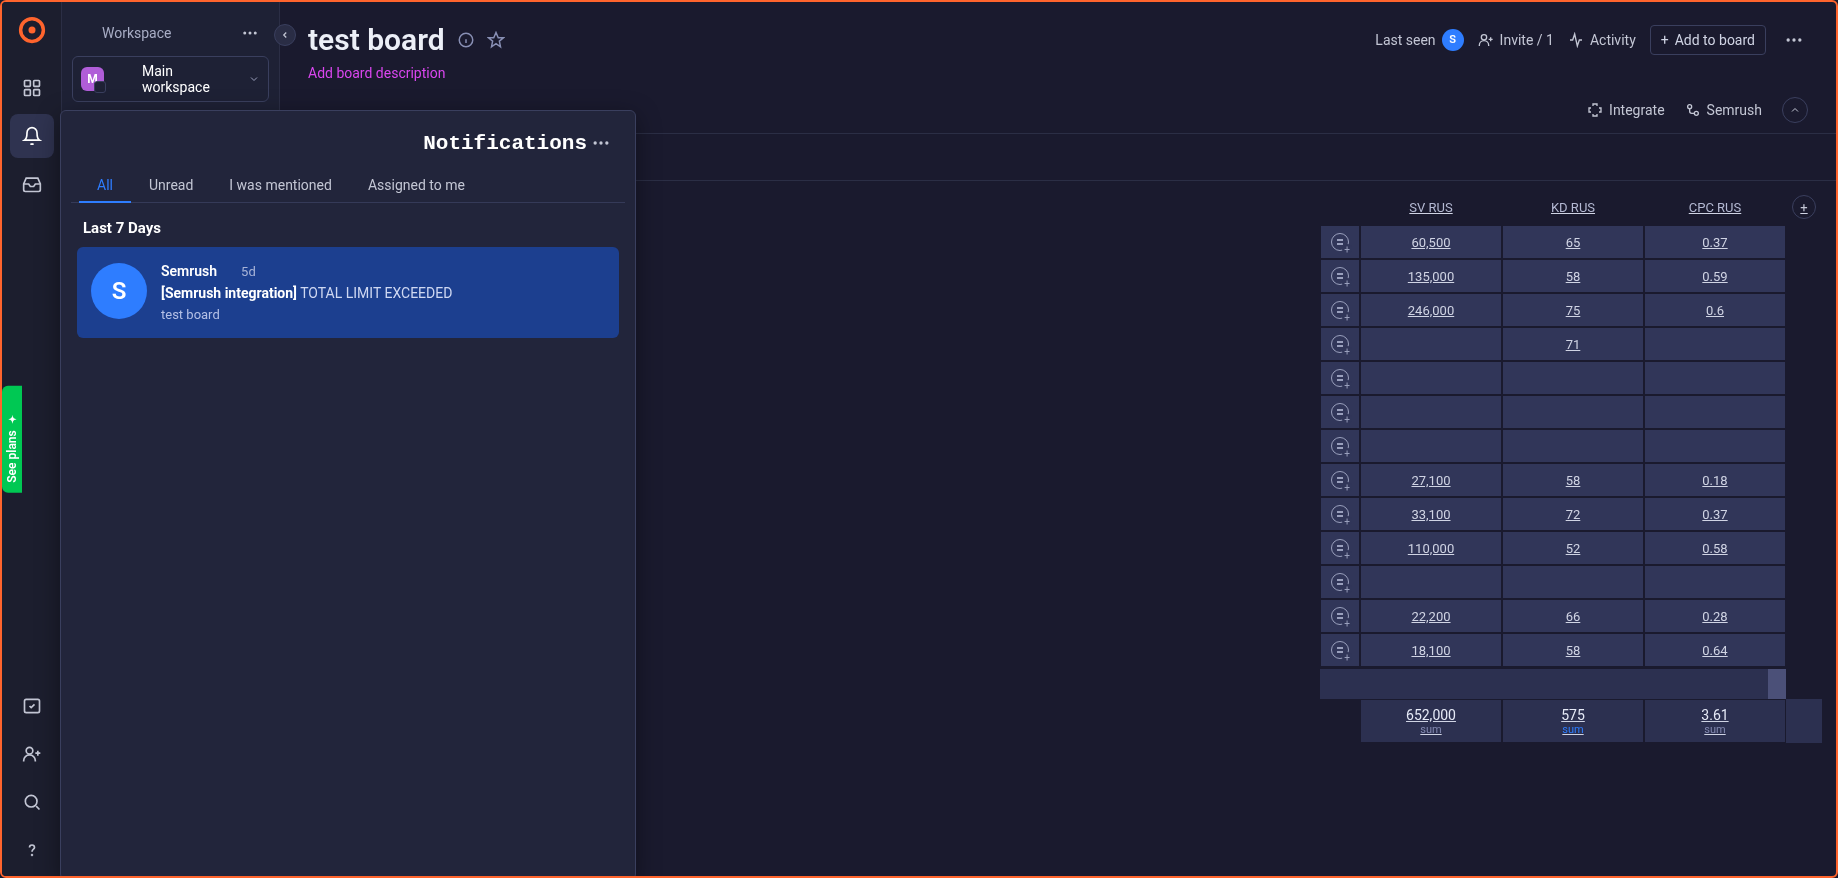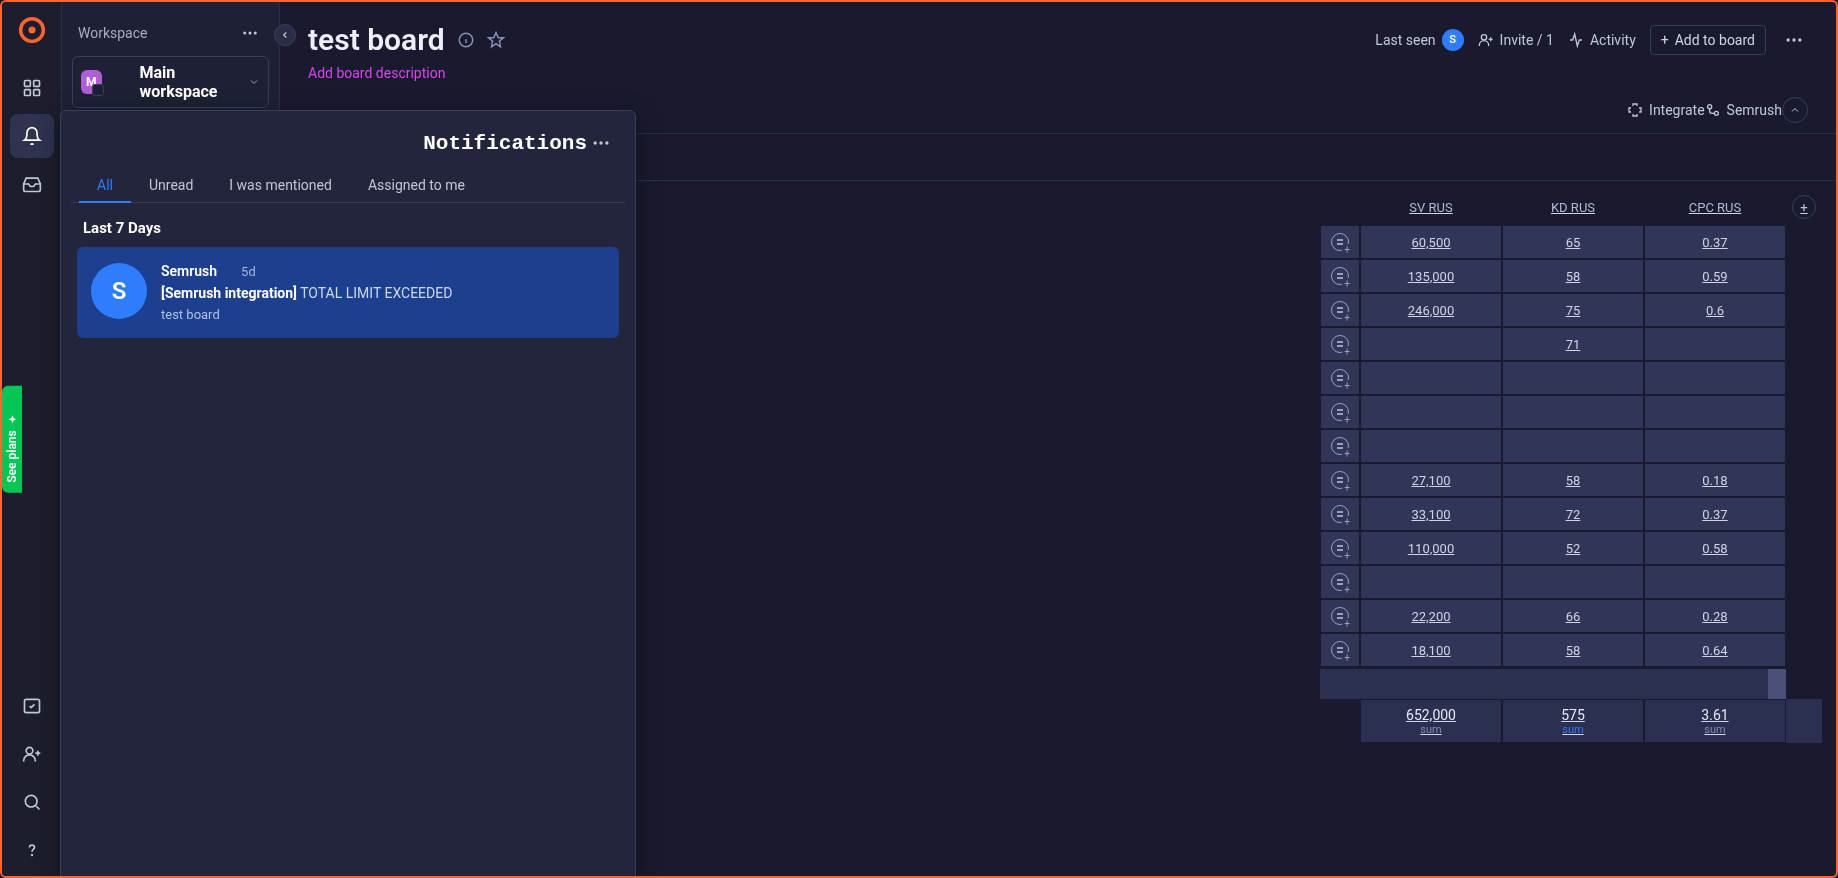--- a/index.html
+++ b/index.html
@@ -48,35 +48,35 @@
   display:flex; align-items:center; gap:6px;
 }
 .see-plans-sparkle { transform: rotate(180deg); font-size: 10px;}
 
 
 .sidebar {
   position:absolute; left:60px; top:0; bottom:0; width:218px;
   background:#1e2135; border-right:1px solid #2b2e45; z-index:4;
   padding:10px 10px;
 }
-.sidebar-header { display:flex; justify-content:space-between; align-items:center; padding:8px 6px 10px;}
+.sidebar-header { display:flex; justify-content:space-between; align-items:center; padding:8px 6px 10px;margin-left:24px;}
 .sidebar-header-label { color:#a8adc5; font-size:14px; }
 .collapse-handle {
   position:absolute; left:272px; top:22px; width:22px; height:22px; border-radius:50%;
   background:#2a2d45; border:1px solid #3a3f5e; display:flex; align-items:center; justify-content:center;
   z-index:6; cursor:pointer; color:#c3c6d4; font-size:11px;
 }
 .ws-chip {
   display:flex; align-items:center; gap:8px;
   border:1px solid #3a3f5e; border-radius:6px; padding:6px 8px;
   cursor:pointer;
 }
 .ws-avatar { width:24px;height:24px;border-radius:6px;background:#b05dd8;color:#fff;display:flex;align-items:center;justify-content:center;font-size:12px;font-weight:700; position:relative;}
 .ws-avatar::after { content:""; position:absolute; right:-2px; bottom:-2px; width:10px;height:10px;border-radius:3px; background:#1e2135; border:1px solid #3a3f5e;}
-.ws-name { font-weight:700; font-size:16px; color:#fff;padding-left:30px;}
+.ws-name { font-weight:400; font-size:14px; color:#fff;padding-left:30px;}
 .chev { margin-left:auto; color:#9aa0bd; }
 .add-row { display:flex; align-items:center; gap:6px; margin-top:14px; padding:6px; color:#c3c6d4; cursor:pointer;}
 .add-row span.plus { font-size:16px; }
 
 
 .main {
   position:absolute; left:278px; right:0; top:0; bottom:0;
   display:flex; flex-direction:column; overflow:hidden;
 }
 .board-header {
@@ -88,21 +88,21 @@
 .header-right { margin-left:auto; display:flex; align-items:center; gap:14px; }
 .header-right .pill { display:flex; align-items:center; gap:6px; color:#c3c6d4; cursor:pointer; font-size:14px;}
 .avatar-circle { width:22px;height:22px;border-radius:50%;background:#2e7dff;color:#fff;display:flex;align-items:center;justify-content:center;font-size:11px;font-weight:600;}
 .add-btn { border:1px solid #3a3f5e; border-radius:4px; padding:6px 10px; display:flex; align-items:center; gap:6px; cursor:pointer;}
 .more-dots { cursor:pointer; color:#c3c6d4; padding:4px;}
 .desc-row { padding: 2px 28px 4px; color:#d946ef; font-size:14px; cursor:text;}
 .toolbar-row {
   display:flex; align-items:center; padding:12px 28px 10px; gap:22px;
   border-bottom:1px solid #2b2e45;
 }
-.toolbar-right { margin-left:auto; display:flex; align-items:center; }
+.toolbar-right { margin-left:auto; display:flex; align-items:center; gap:20px;}
 .toolbar-link { color:#c3c6d4; display:flex; gap:6px; align-items:center; cursor:pointer;}
 .collapse-btn2 { width:26px; height:26px; border:1px solid #3a3f5e; border-radius:50%; display:flex;align-items:center;justify-content:center; cursor:pointer;}
 .view-toolbar {
   display:flex; align-items:center; gap:20px; padding:14px 28px 14px;
   border-bottom:1px solid #2b2e45;
 }
 .view-toolbar .pill { display:flex;align-items:center;gap:6px;color:#c3c6d4;cursor:pointer;}
 .chev-small { font-size:10px; color:#9aa0bd; margin-left:2px;}
 .icon-btn { color:#a6abcb; cursor:pointer; }
 .icons-group { display:flex; gap:20px; align-items:center;}

